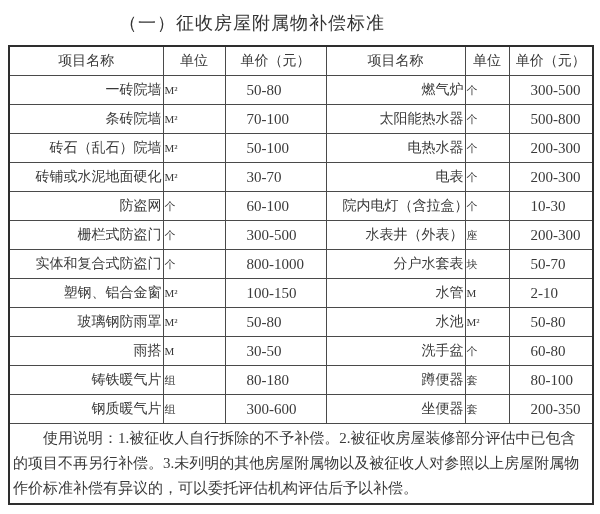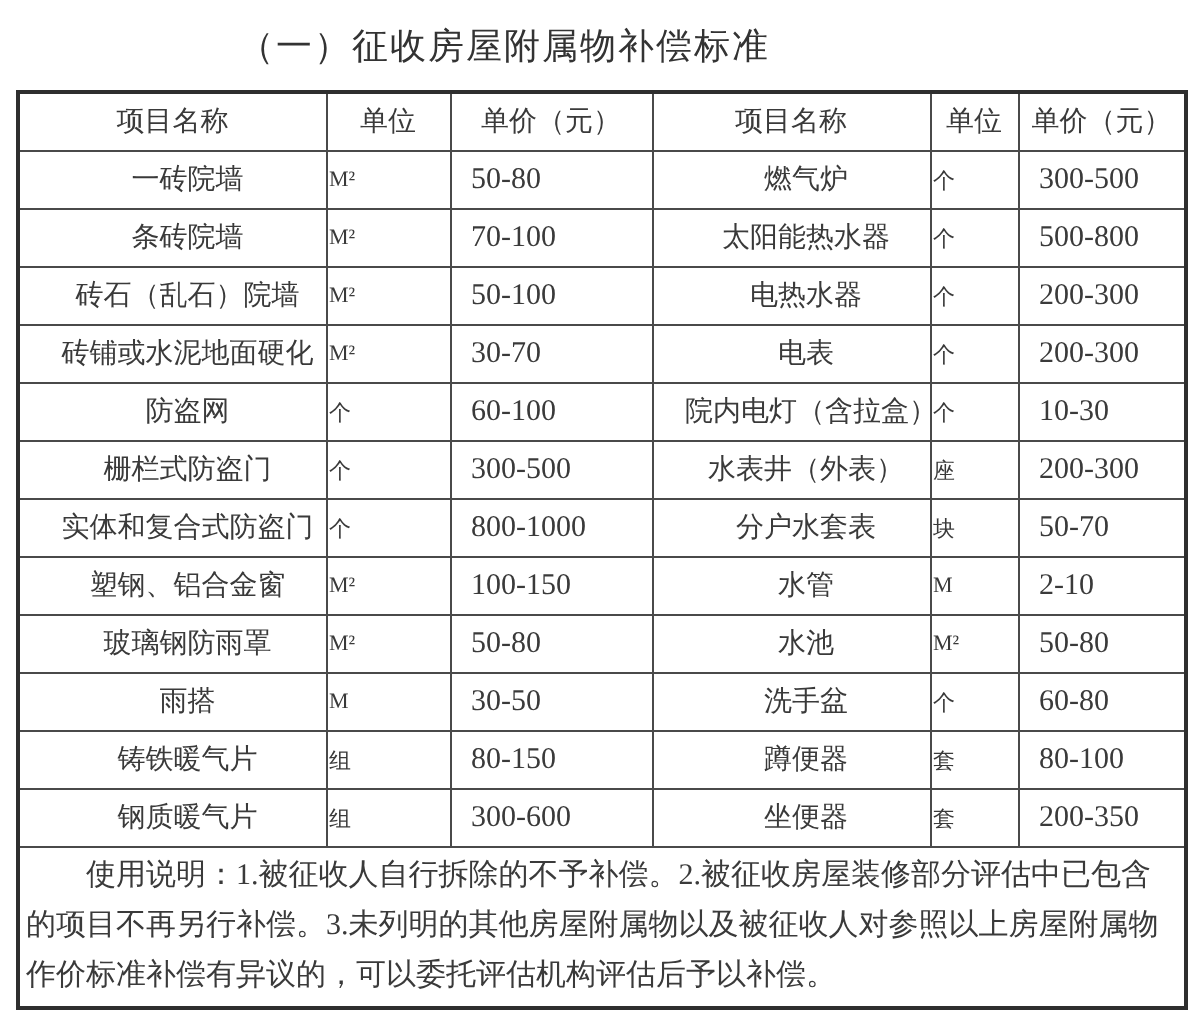--- a/index.html
+++ b/index.html
@@ -18,23 +18,23 @@
     width:584px;margin-left:8px;
     border:2px solid #2e2e2e;
   }
   .comp-table th,.comp-table td{
     border:1px solid #4a4a4a;
     font-weight:normal;overflow:hidden;white-space:nowrap;
     font-size:14px;color:#3a3a3a;
   }
   .comp-table th{height:26px;text-align:center;margin-left:48px;}
   .comp-table td{height:26px;}
-  td.name{text-align:center;padding-left:16px;}
+  td.name{text-align:right;padding-left:16px;}
   td.unit{text-align:left;font-size:11px;}
-  td.price{text-align:left;padding-left:10px;font-size:15px;}
+  td.price{text-align:left;padding-left:21px;font-size:15px;}
   td.note{
     height:74px;white-space:normal;text-indent:2em;
     line-height:25px;font-size:15px;padding:2px 3px;
     text-align:left;vertical-align:top;color:#3a3a3a;
   }
   col.c0{width:154px;} col.c1{width:62px;} col.c2{width:101px;}
   col.c3{width:139px;} col.c4{width:44px;} col.c5{width:84px;}
 </style>
 </head>
 <body>
@@ -137,21 +137,21 @@
           <td class="name">雨搭</td>
           <td class="unit">M</td>
           <td class="price">30-50</td>
           <td class="name">洗手盆</td>
           <td class="unit">个</td>
           <td class="price">60-80</td>
         </tr>
         <tr>
           <td class="name">铸铁暖气片</td>
           <td class="unit">组</td>
-          <td class="price">80-150</td>
+          <td class="price">80-180</td>
           <td class="name">蹲便器</td>
           <td class="unit">套</td>
           <td class="price">80-100</td>
         </tr>
         <tr>
           <td class="name">钢质暖气片</td>
           <td class="unit">组</td>
           <td class="price">300-600</td>
           <td class="name">坐便器</td>
           <td class="unit">套</td>

